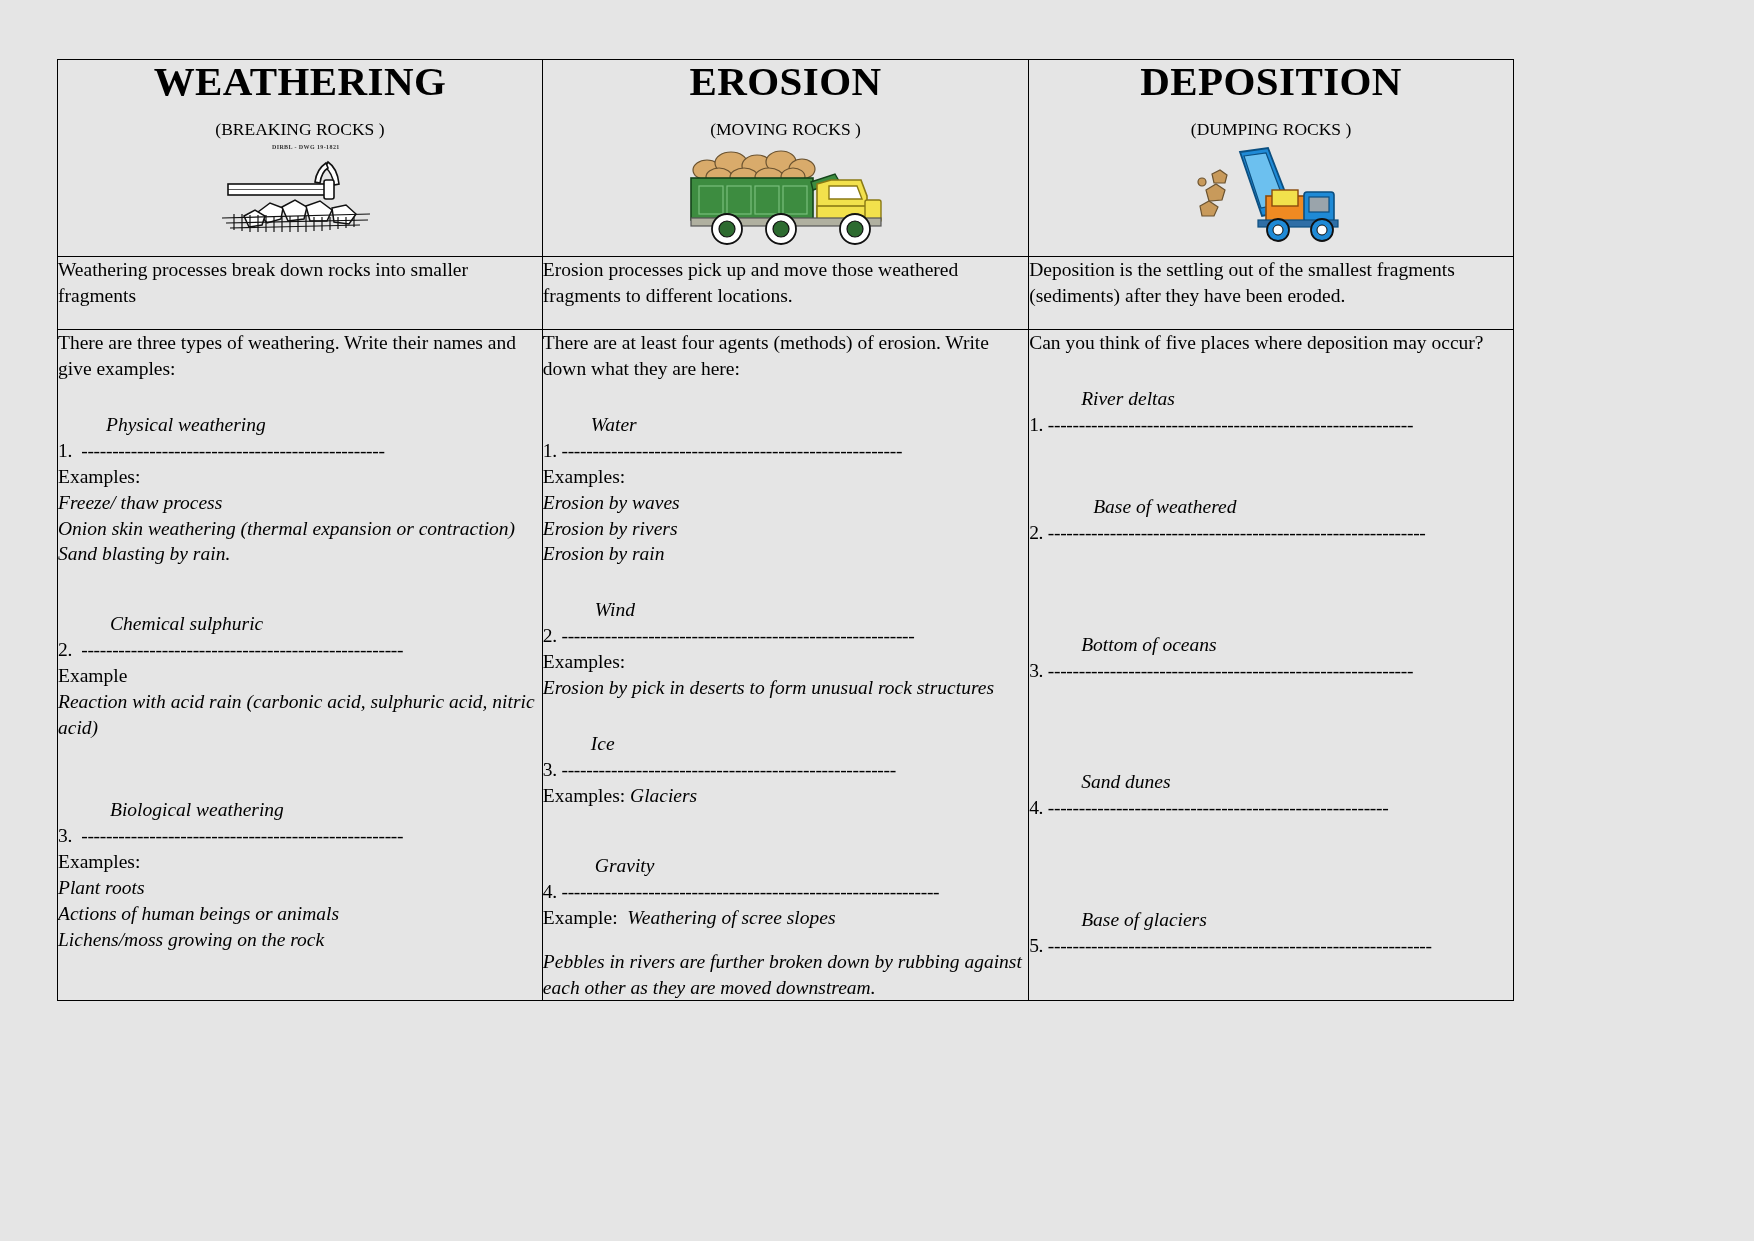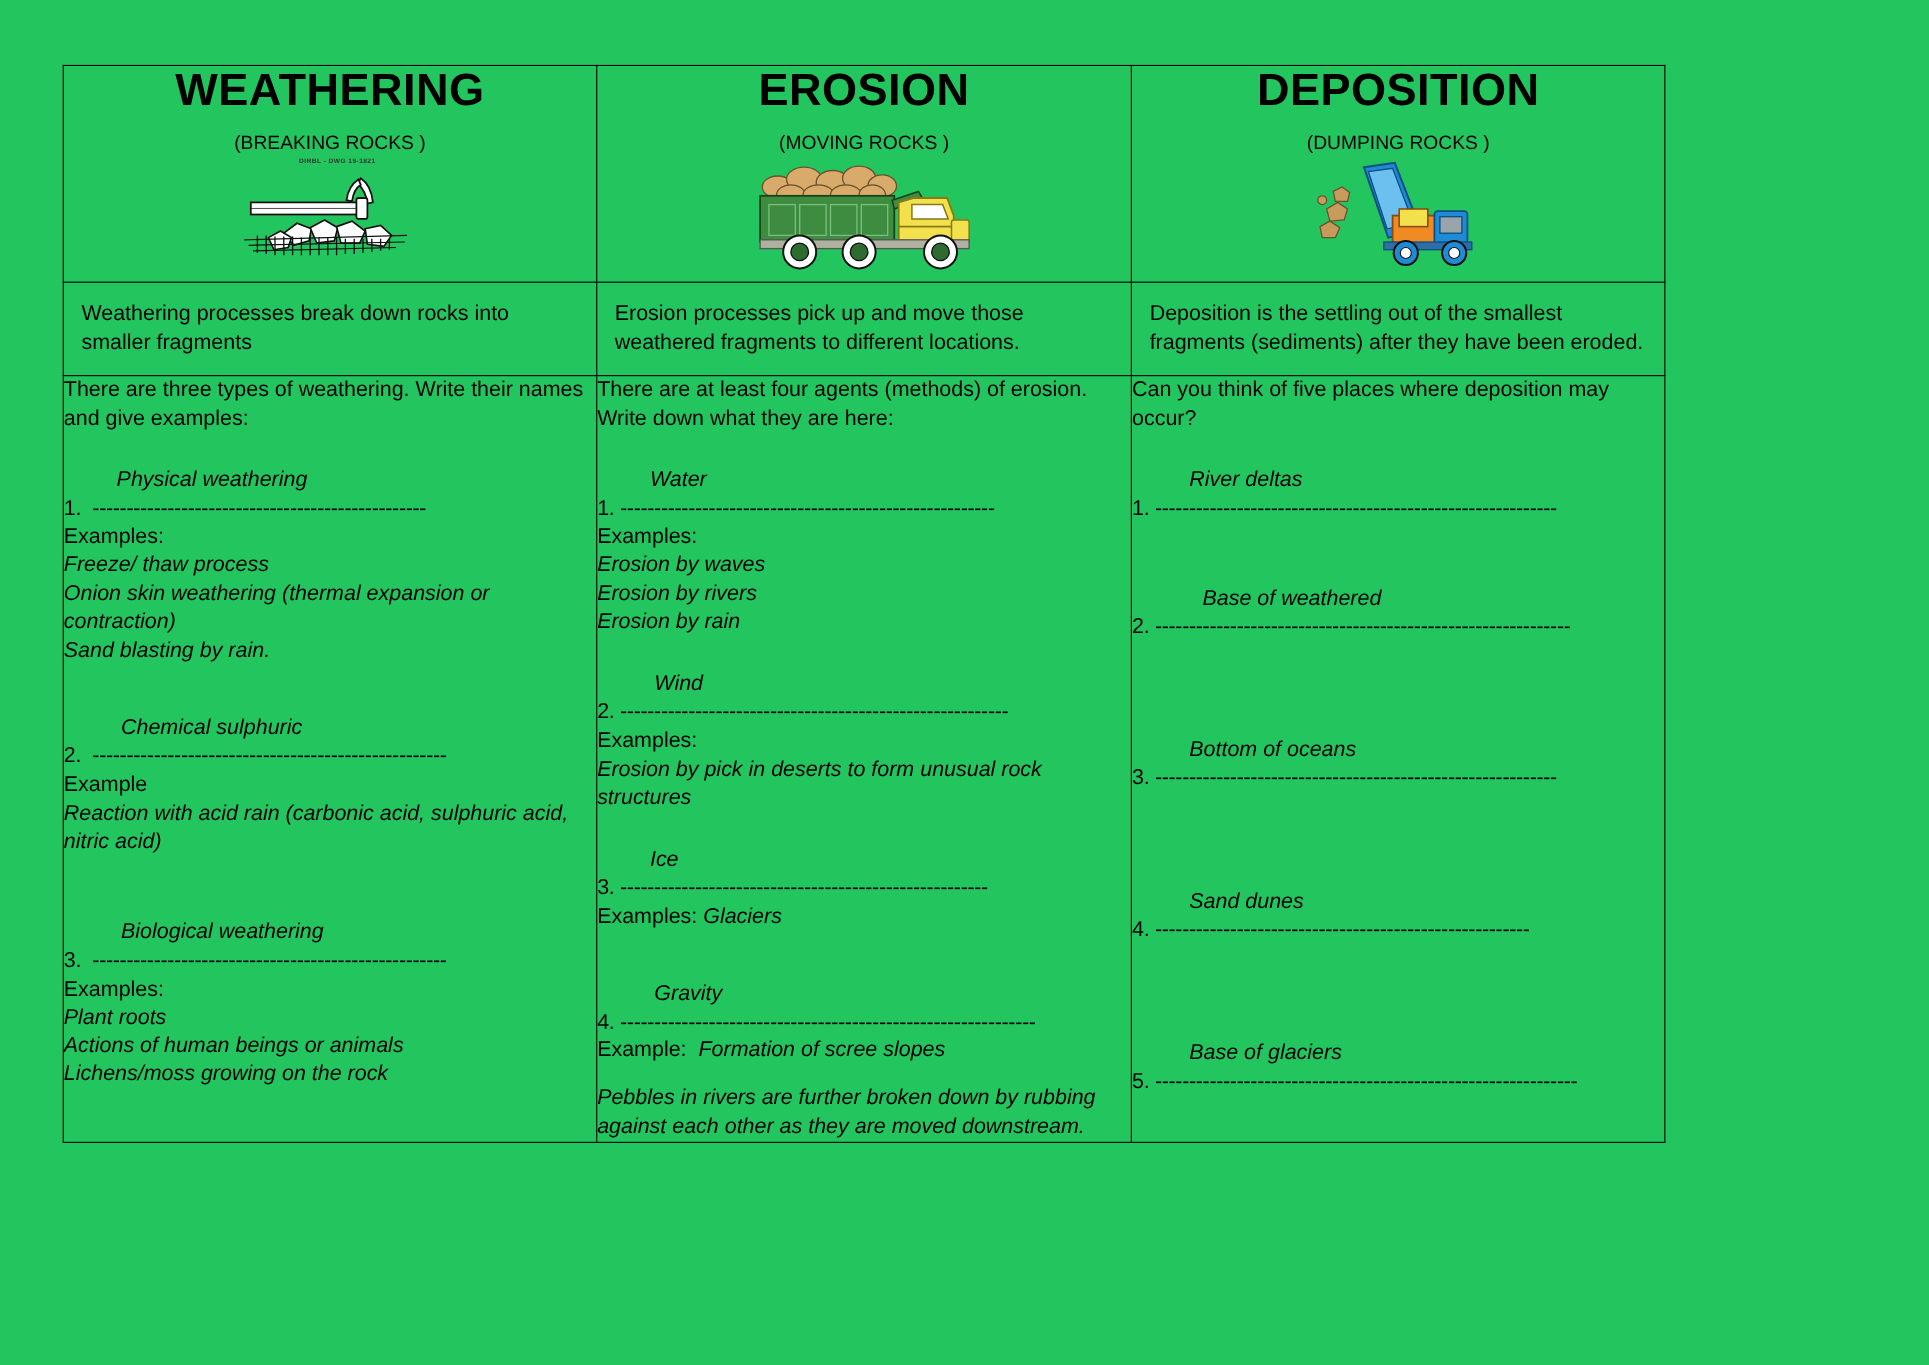--- a/index.html
+++ b/index.html
@@ -12,21 +12,22 @@
     height: 1241px;
     font-family: "Liberation Sans", sans-serif;
     color: #000000;
     overflow: hidden;
   }
 
   .page {
     position: relative;
     width: 1754px;
     height: 1241px;
-    background: #22c55e;
+    background: #e5e5e5;
+    font-family: Liberation Serif, serif;
   }
 
   .worksheet-table {
     position: absolute;
     left: 57px;
     top: 59px;
     width: 1457px;
     border-collapse: collapse;
     table-layout: fixed;
   }
@@ -63,21 +64,21 @@
   }
 
   
   .def-cell {
     padding: 8px 10px 10px 10px;
     height: 72px;
   }
   .def-text {
     font-size: 19.5px;
     line-height: 1.33;
-    margin: 16px;
+    margin: 0;
   }
 
   
   .body-cell {
     padding: 8px 10px 10px 10px;
     height: 660px;
   }
   .q-text {
     font-size: 19.5px;
     line-height: 1.33;
@@ -334,21 +335,21 @@
           <div class="gap-md"></div>
 
           <p class="answer">Ice</p>
           <p class="blank"><span>3.</span> <span>------------------------------------------------------</span></p>
           <p class="line"><span>Examples: </span><span class="ital">Glaciers</span></p>
 
           <div class="gap-lg"></div>
 
           <p class="answer ind-2">Gravity</p>
           <p class="blank"><span>4.</span> <span>-------------------------------------------------------------</span></p>
-          <p class="line"><span>Example:  </span><span class="ital">Formation of scree slopes</span></p>
+          <p class="line"><span>Example:  </span><span class="ital">Weathering of scree slopes</span></p>
 
           <div class="gap-sm"></div>
 
           <p class="line ital">Pebbles in rivers are further broken down by rubbing against each other as they are moved downstream.</p>
         </td>
 
         <td class="body-cell">
           <p class="q-text">Can you think of five places where deposition may occur?</p>
           <div class="gap-md"></div>
 

